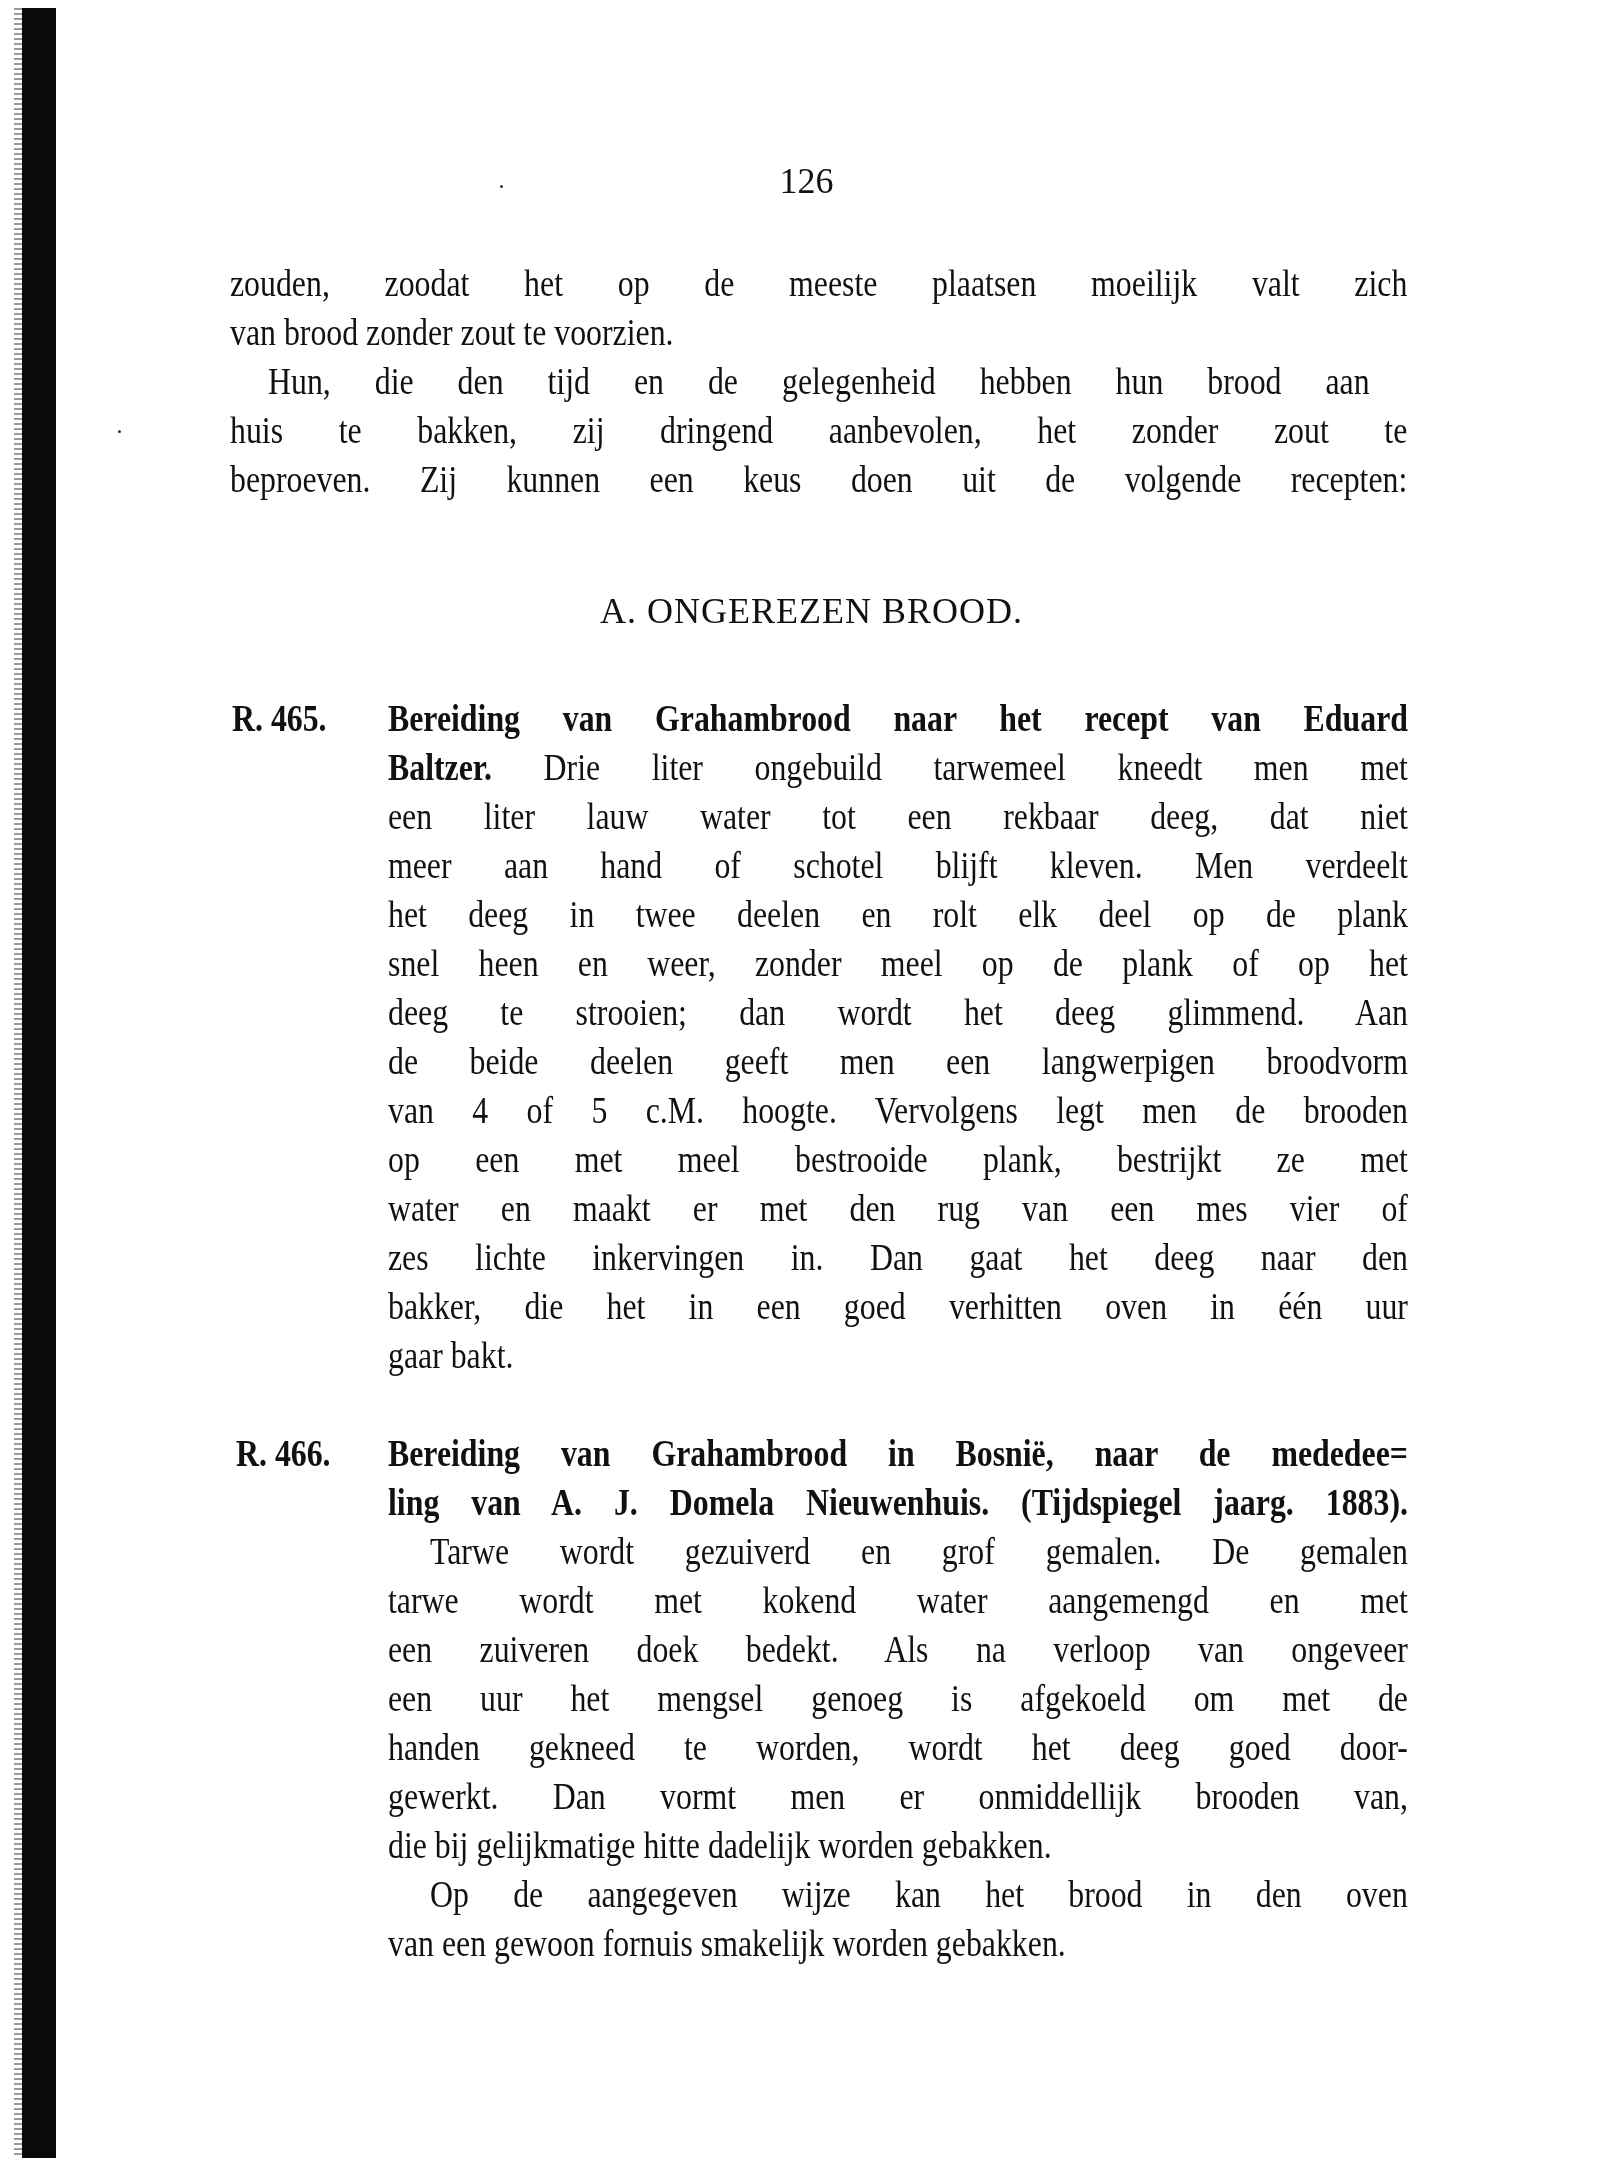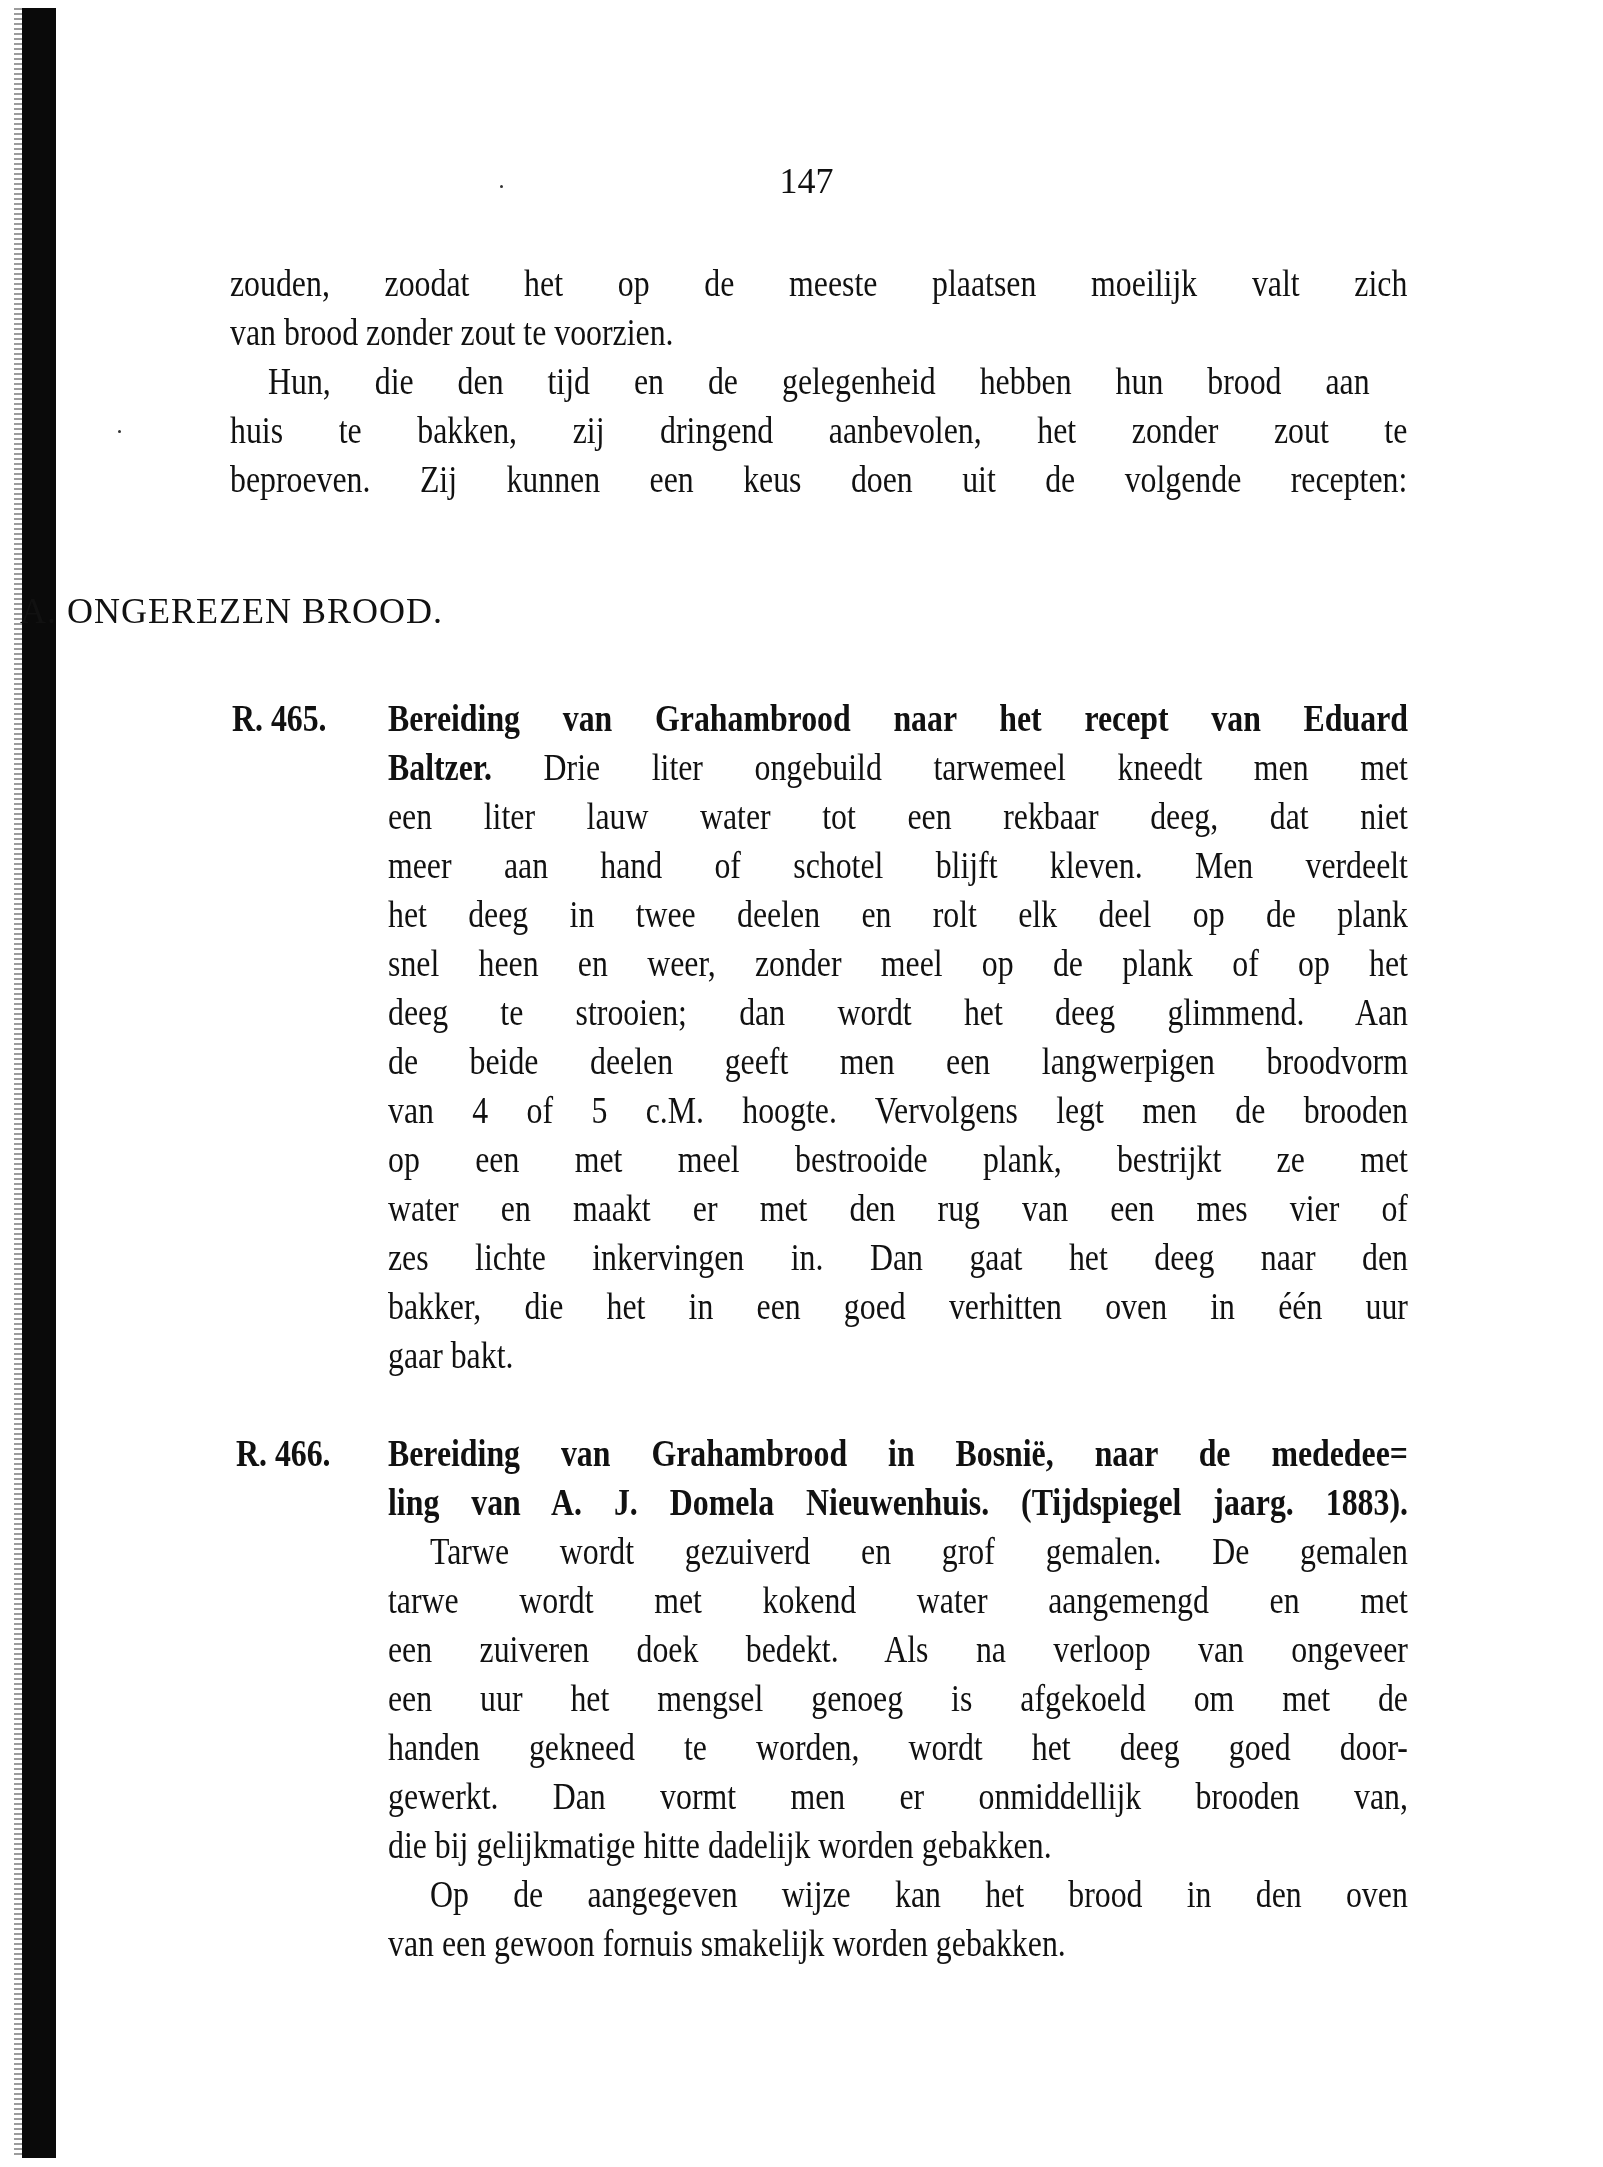--- a/index.html
+++ b/index.html
@@ -10,36 +10,36 @@
        background:repeating-linear-gradient(180deg,#222 0 2px,#fff 2px 5px);opacity:.45;}
   .pageno{position:absolute;top:160px;left:0;width:1603px;text-align:center;
        font-size:36px;padding-left:10px;box-sizing:border-box;}
   .line{position:absolute;font-size:37px;line-height:44px;height:44px;white-space:nowrap;
         text-align:justify;text-align-last:justify;transform:scaleX(0.86);transform-origin:left center;}
   .l-full{left:230px;width:1369px;}      
   .l-ind{left:388px;width:1186px;}       
   .l-par{left:268px;width:1325px;}
   .l-par2{left:430px;width:1137px;}
   .last{text-align-last:left;}
-  .heading{position:absolute;top:590px;left:0;width:1603px;
+  .heading{position:absolute;top:590px;left:0;width:1603px;text-align:center;
        font-size:36px;letter-spacing:1px;padding-left:20px;box-sizing:border-box;}
   .bold{font-weight:bold;}
   .rnum{position:absolute;font-size:37px;font-weight:bold;white-space:nowrap;
         transform:scaleX(0.86);transform-origin:left center;}
   .dot{position:absolute;width:3px;height:3px;background:#333;border-radius:50%;}
 </style>
 </head>
 <body>
 
 <div class="edge-fuzz"></div>
 <div class="edge"></div>
 <div class="dot" style="left:118px;top:430px;"></div>
 <div class="dot" style="left:500px;top:185px;"></div>
 
-<div class="pageno">147</div>
+<div class="pageno">126</div>
 
 <div class="line l-full" style="top:262px">zouden, zoodat het op de meeste plaatsen moeilijk valt zich</div>
 <div class="line l-full last" style="top:311px">van brood zonder zout te voorzien.</div>
 <div class="line l-par" style="top:360px;width:1281px">Hun, die den tijd en de gelegenheid hebben hun brood aan</div>
 <div class="line l-full" style="top:409px">huis te bakken, zij dringend aanbevolen, het zonder zout te</div>
 <div class="line l-full" style="top:458px">beproeven. Zij kunnen een keus doen uit de volgende recepten:</div>
 
 <div class="heading">A. ONGEREZEN BROOD.</div>
 
 <div class="rnum" style="left:232px;top:697px">R. 465.</div>

